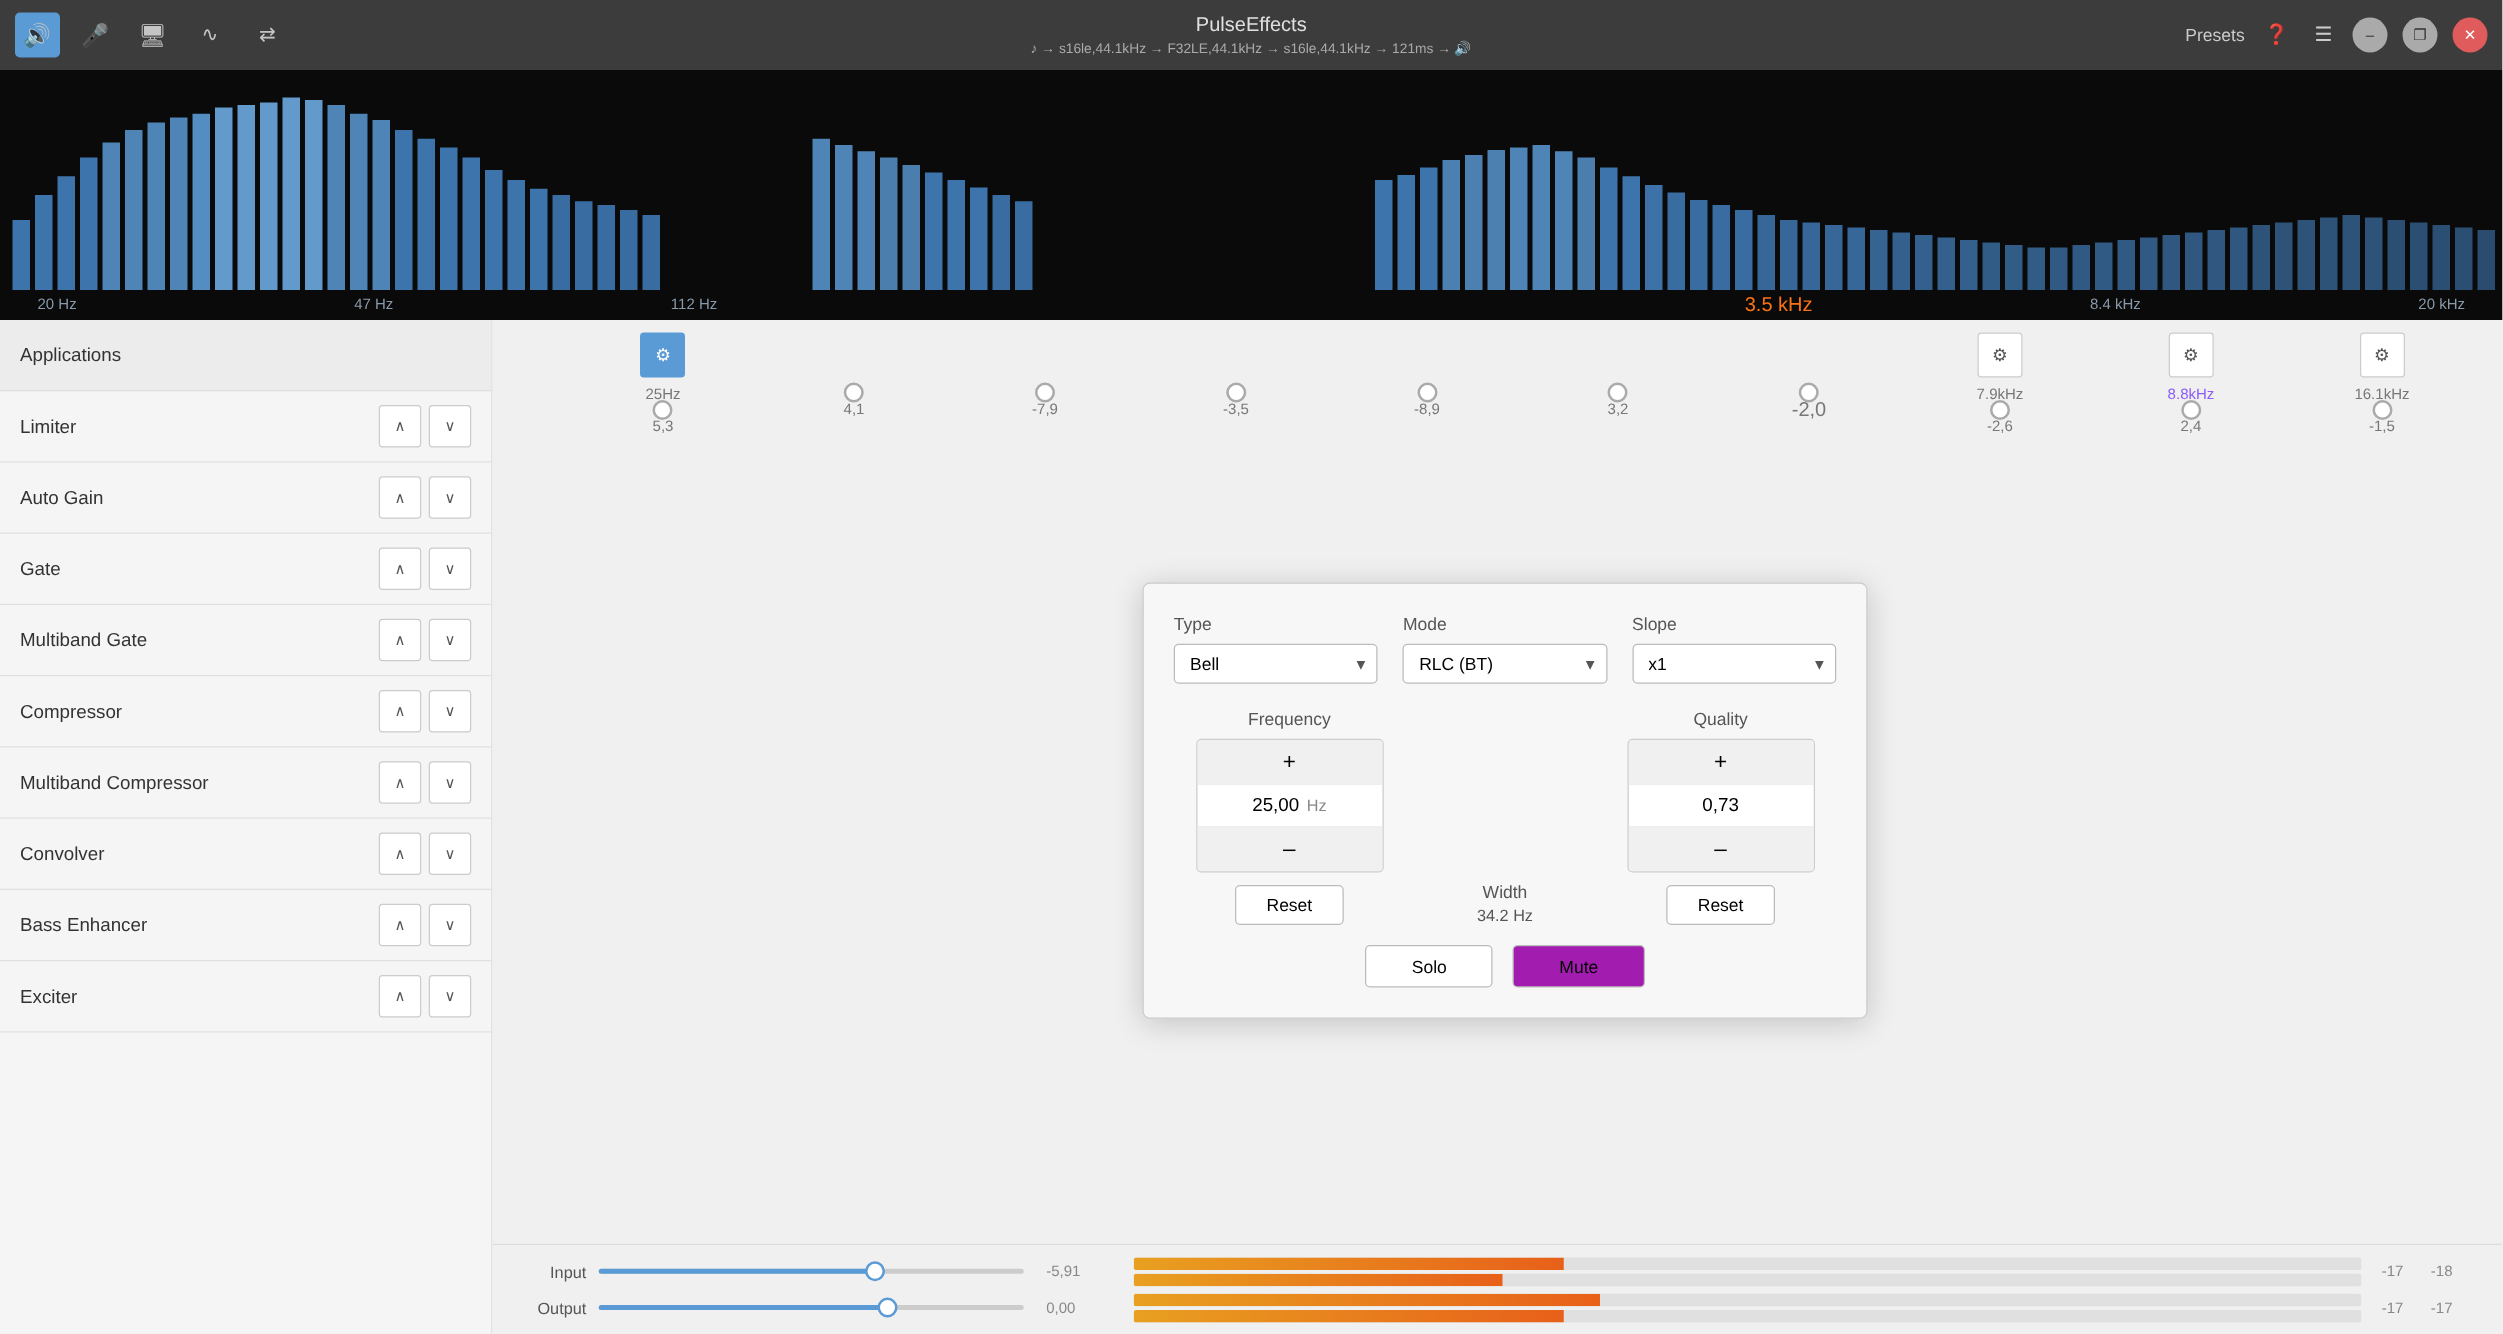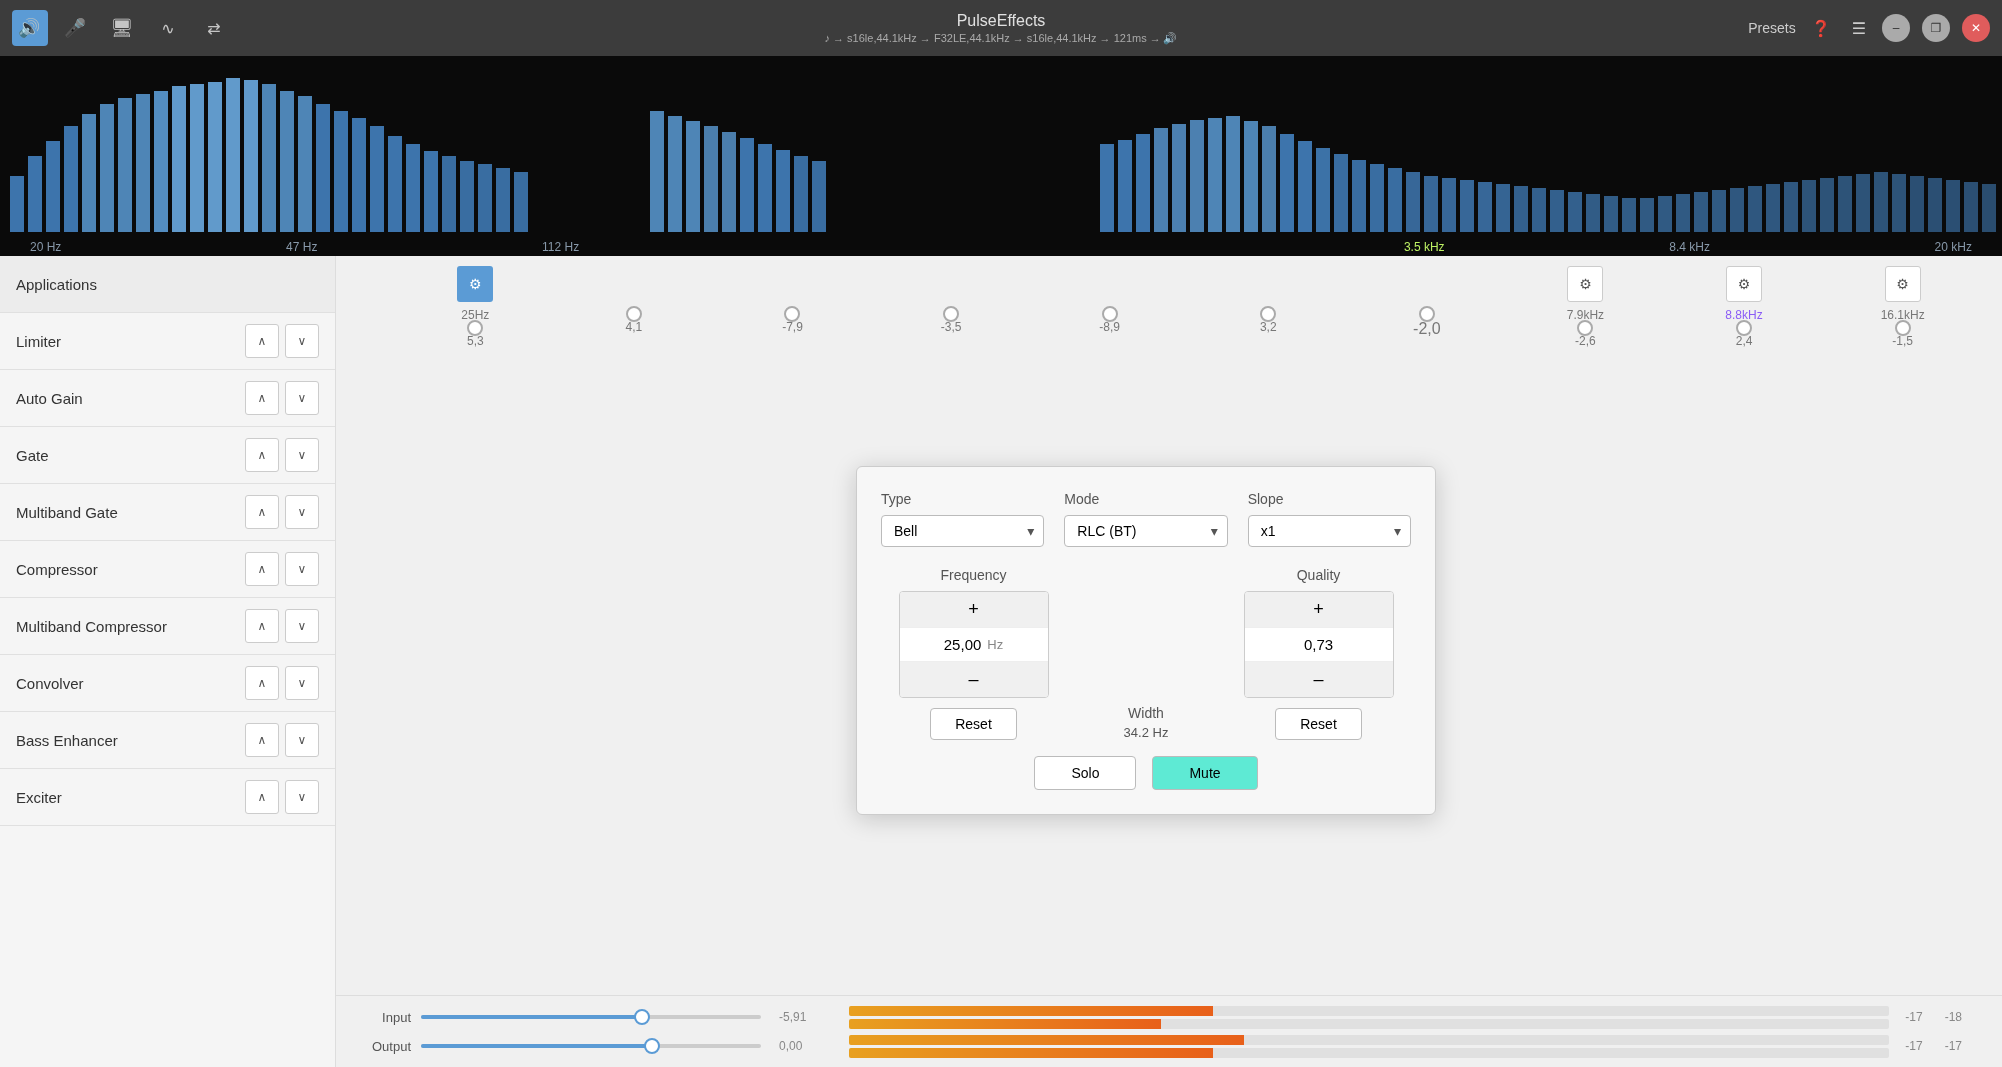--- a/index.html
+++ b/index.html
@@ -101,21 +101,21 @@
     }
 
     
     .main-area {
       display: flex;
       height: calc(1067px - 56px - 200px);
     }
 
     
     .sidebar {
-      width: 336px;
+      width: 394px;
       background: #f5f5f5;
       border-right: 1px solid #ddd;
       overflow-y: auto;
       flex-shrink: 0;
     }
     .sidebar-item {
       display: flex;
       align-items: center;
       justify-content: space-between;
       padding: 0 16px;
@@ -350,21 +350,21 @@
     <rect x="1928" y="122" width="14" height="54" fill="#4a8fd4" opacity="0.52"></rect>
     <rect x="1946" y="124" width="14" height="52" fill="#4a8fd4" opacity="0.52"></rect>
     <rect x="1964" y="126" width="14" height="50" fill="#4a8fd4" opacity="0.52"></rect>
     <rect x="1982" y="128" width="14" height="48" fill="#4a8fd4" opacity="0.5"></rect>
   </svg>
   
   <div style="position:absolute;bottom:2px;left:0;right:0;display:flex;justify-content:space-between;padding:0 30px;">
     <span style="color:#8899aa;font-size:12px;">20 Hz</span>
     <span style="color:#8899aa;font-size:12px;">47 Hz</span>
     <span style="color:#8899aa;font-size:12px;">112 Hz</span>
-    <span style="color:#bef264;font-size:12px;margin-left:600px;">3.5 kHz</span>
+    <span style="color:#f97316;font-size:16px;margin-left:600px;">3.5 kHz</span>
     <span style="color:#8899aa;font-size:12px;">8.4 kHz</span>
     <span style="color:#8899aa;font-size:12px;">20 kHz</span>
   </div>
 </div>
 
 <div class="main-area">
 
   <div class="sidebar">
     <div class="sidebar-item applications">
       <span class="sidebar-item-label">Applications</span>
@@ -647,18 +647,18 @@
               <span>0,73</span>
             </div>
             <button style="width:100%;padding:7px 0;background:#f0f0f0;border:none;font-size:18px;cursor:pointer;border-top:1px solid #eee;">–</button>
           </div>
           <button style="margin-top:10px;padding:7px 24px;background:white;border:1px solid #bbb;border-radius:4px;font-size:14px;cursor:pointer;">Reset</button>
         </div>
       </div>
 
       <div style="display:flex;justify-content:center;gap:16px;margin-top:16px;">
         <button style="padding:8px 36px;background:white;border:1px solid #bbb;border-radius:4px;font-size:14px;cursor:pointer;">Solo</button>
-        <button style="padding:8px 36px;background:#5eead4;border:1px solid #bbb;border-radius:4px;font-size:14px;cursor:pointer;">Mute</button>
+        <button style="padding:8px 36px;background:#a21caf;border:1px solid #bbb;border-radius:4px;font-size:14px;cursor:pointer;">Mute</button>
       </div>
     </div>
 
   </div>
 </div>
 
 </body></html>

